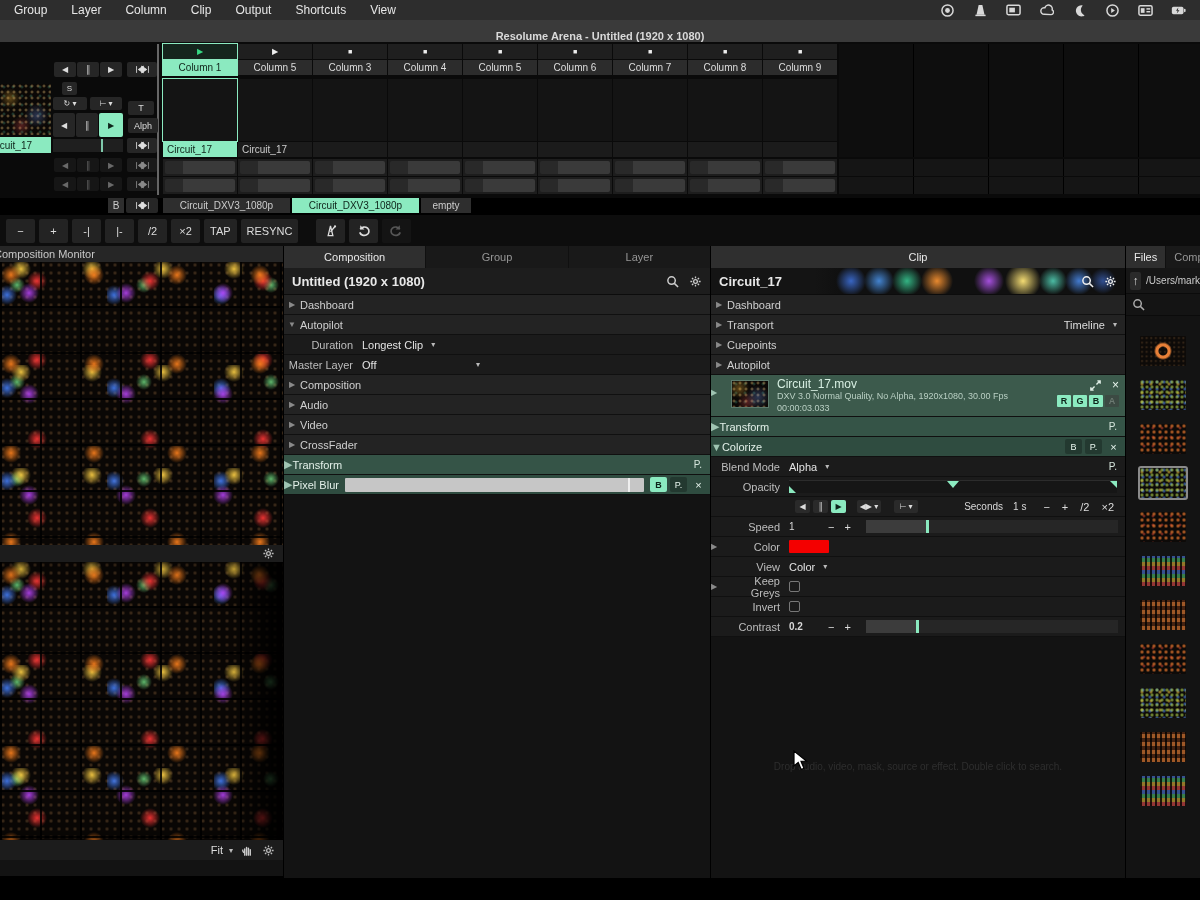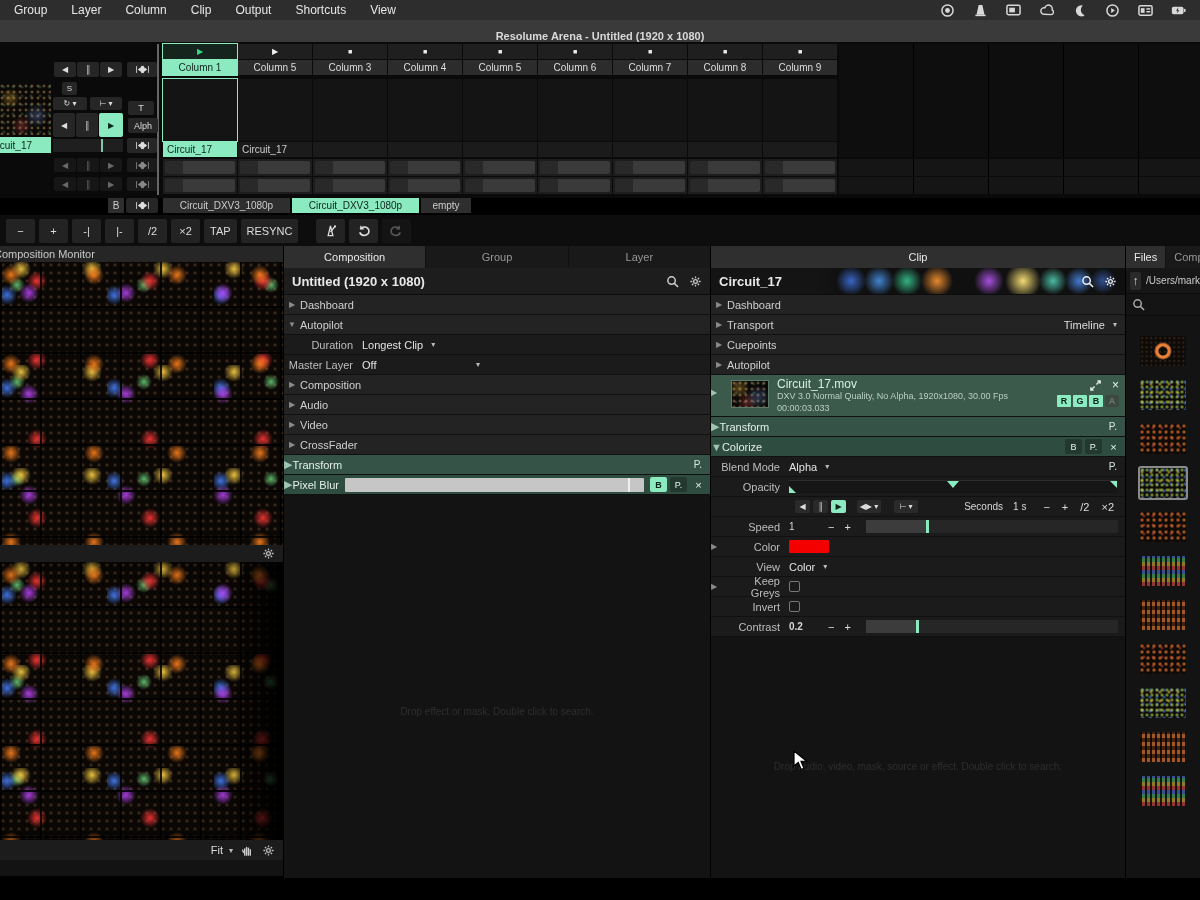--- a/index.html
+++ b/index.html
@@ -512,21 +512,20 @@
           <span class="pR">P.</span>
         </div>
       <div class="prow greenrow lite">
         <span class="arr" style="color:#9fc4b2;">▶</span>
           <span>Pixel Blur</span>
         <div class="pbslider"></div>
         <div class="sqbtn teal">B</div>
         <div class="sqbtn">P.</div>
         <div class="sqbtn" style="background:transparent;font-size:11px;">×</div>
       </div>
-      <div class="drophint" style="top:460px;">Drop effect or mask. Double click to search.</div>
     </div>
 
     <div class="clippanel ab">
       <div class="tabsrow">
         <div class="tab active">Clip</div>
       </div>
       <div class="namebar" style="background-color:#101010;background-repeat:no-repeat;background-image:
         linear-gradient(90deg,#141414 0 104px, rgba(20,20,20,0) 128px),
         radial-gradient(circle 9px at 140px 13px, rgba(70,130,255,.75), transparent 15px),
         radial-gradient(circle 9px at 168px 13px, rgba(80,160,255,.8), transparent 15px),

